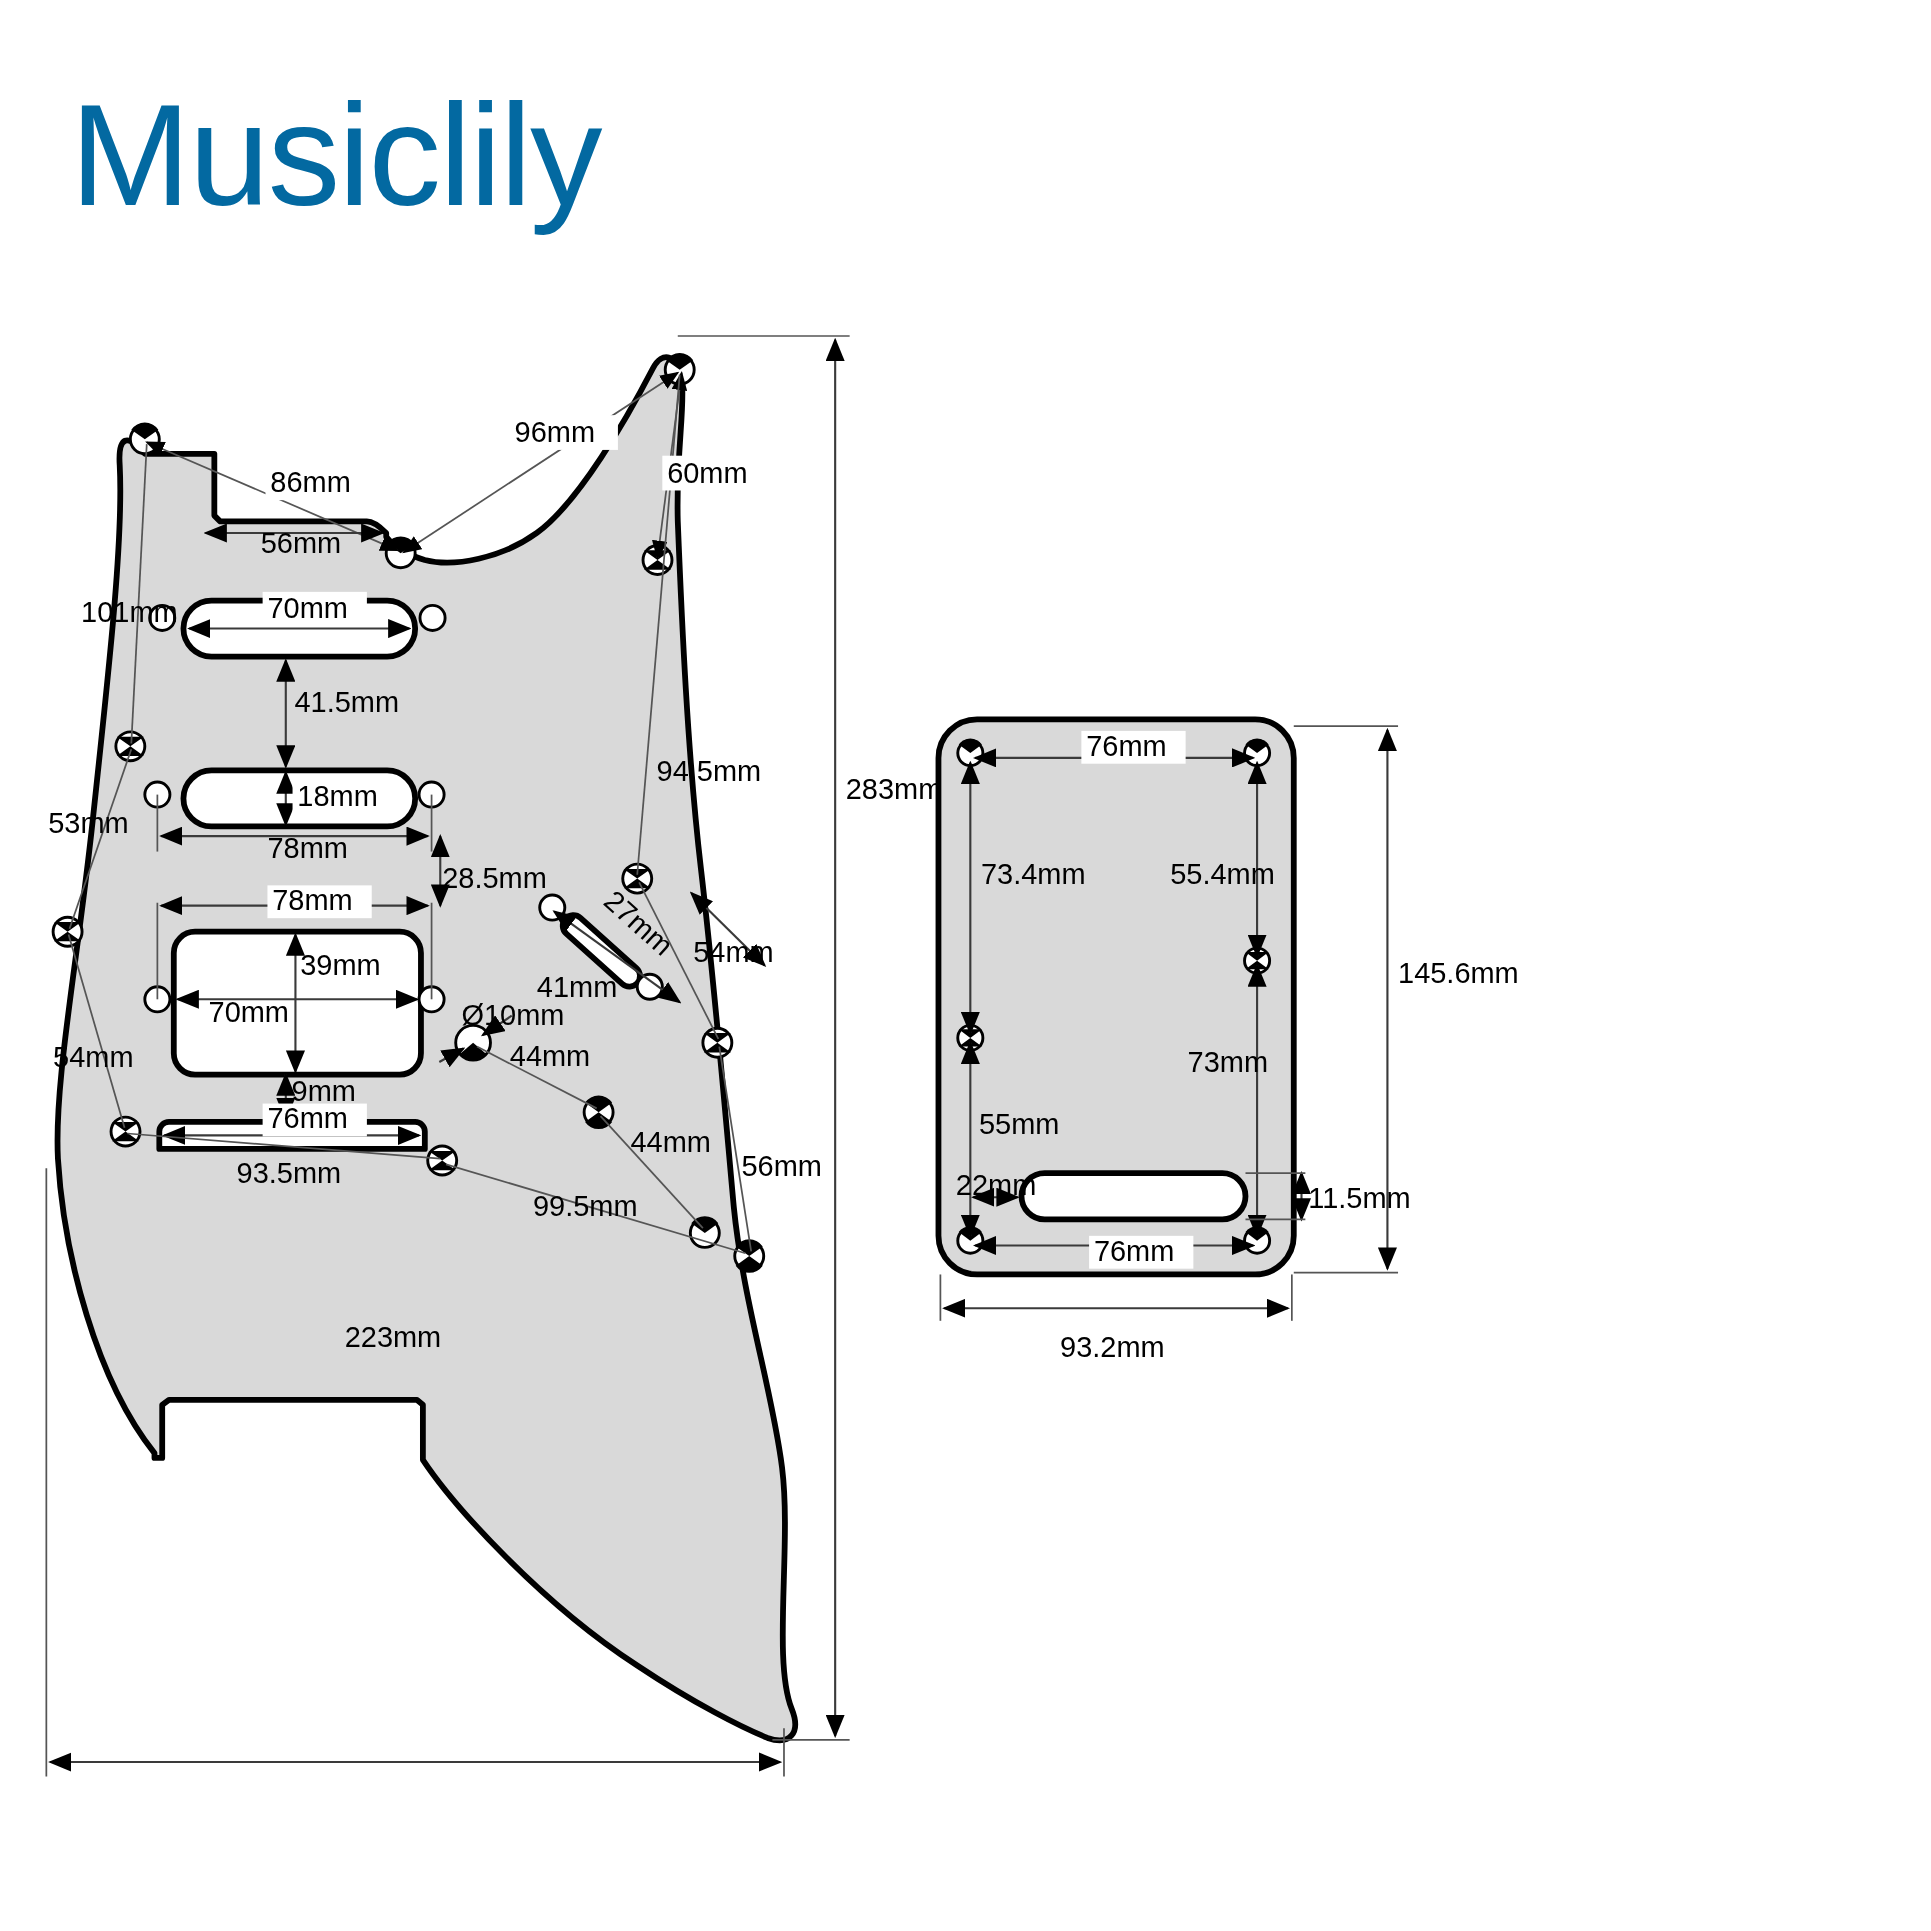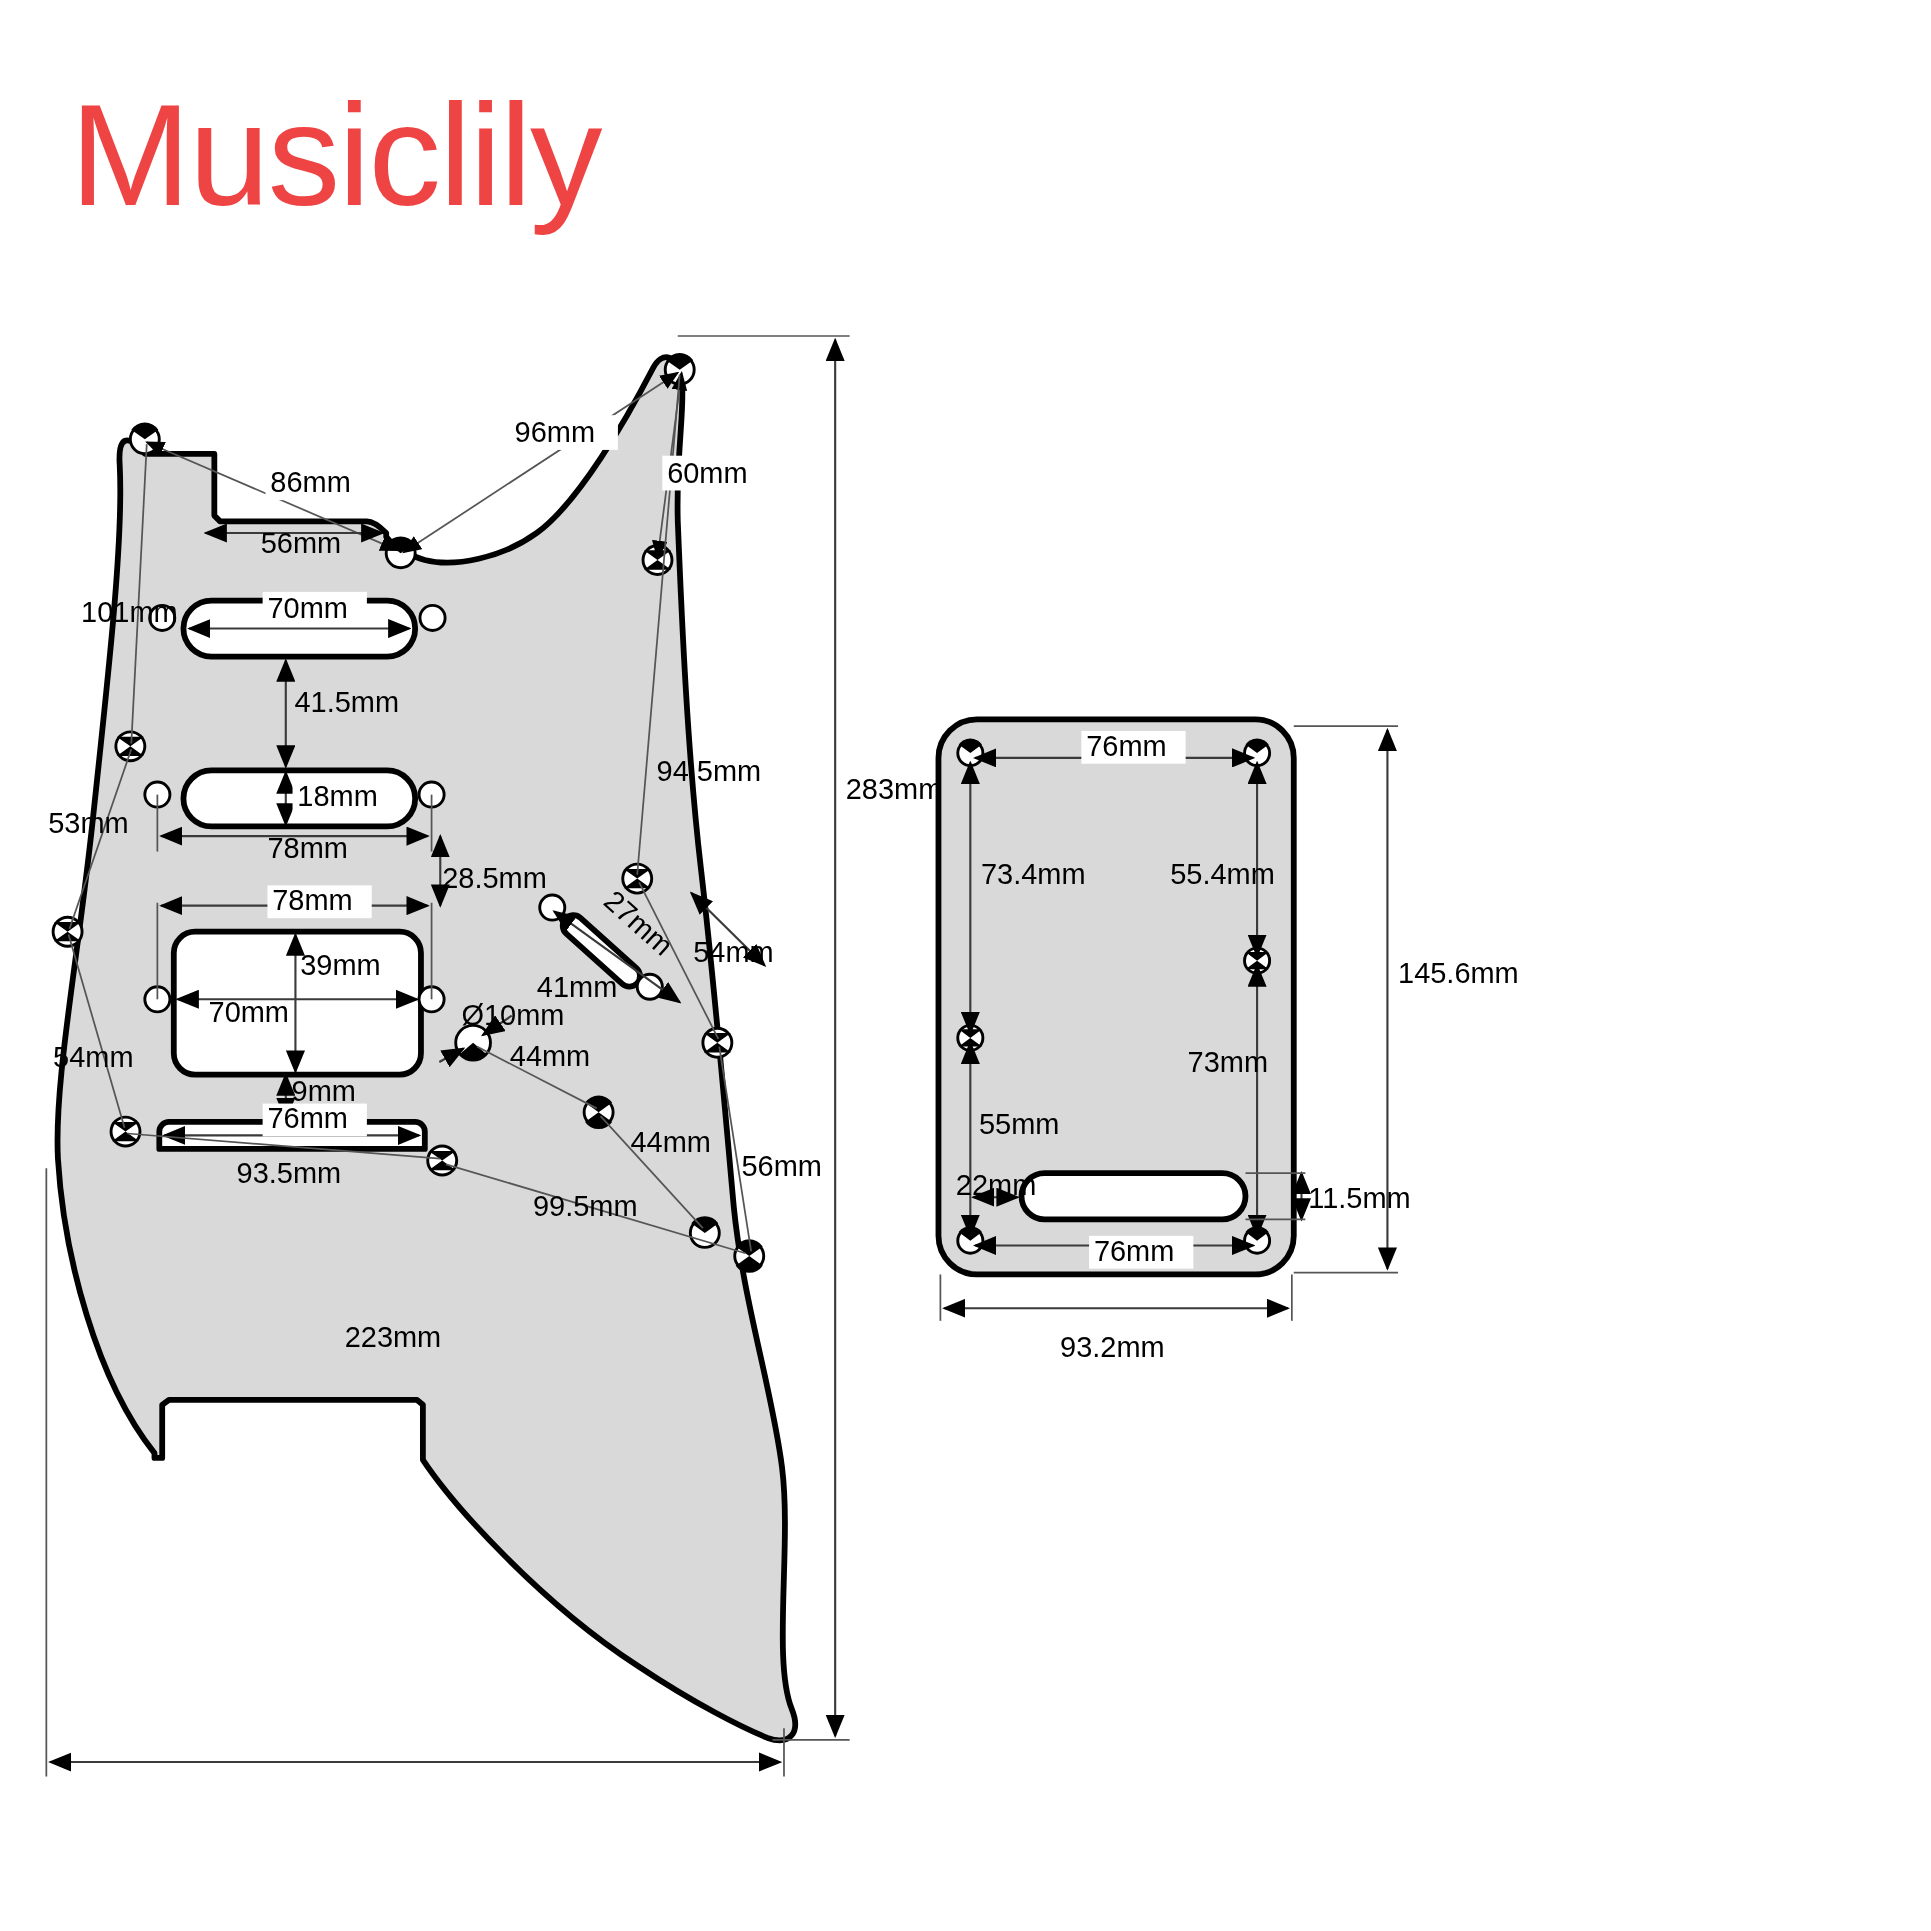--- a/index.html
+++ b/index.html
@@ -1,18 +1,18 @@
 <!DOCTYPE html>
 <html><head>
 <meta charset="utf-8">
 <style>
   html,body{margin:0;padding:0;background:#ffffff;}
   body{width:1931px;height:1931px;font-family:"Liberation Sans",sans-serif;color:#000;overflow:hidden;}
   #stage{position:relative;width:1931px;height:1931px;}
-  #brand{position:absolute;left:70px;top:83px;font-size:145px;line-height:1;font-weight:400;letter-spacing:-1.9px;color:#ef4444;}
+  #brand{position:absolute;left:70px;top:83px;font-size:145px;line-height:1;font-weight:400;letter-spacing:-1.9px;color:#0369a1;}
   svg{position:absolute;left:0;top:0;width:1931px;height:1931px;}
   .plate{fill:#d9d9d9;stroke:#000;stroke-width:6;stroke-linejoin:round;}
   .cut{fill:#ffffff;stroke:#000;stroke-width:6;stroke-linejoin:round;}
   .screw{fill:#ffffff;stroke:#000;stroke-width:3;}
   .dim{stroke:#3a3a3a;stroke-width:2.2;fill:none;}
   .dimthin{stroke:#555;stroke-width:1.8;fill:none;}
   .ar{fill:#000;}
   .lbl{font-size:30px;fill:#000;font-family:"Liberation Sans",sans-serif;}
 </style>
 </head>

